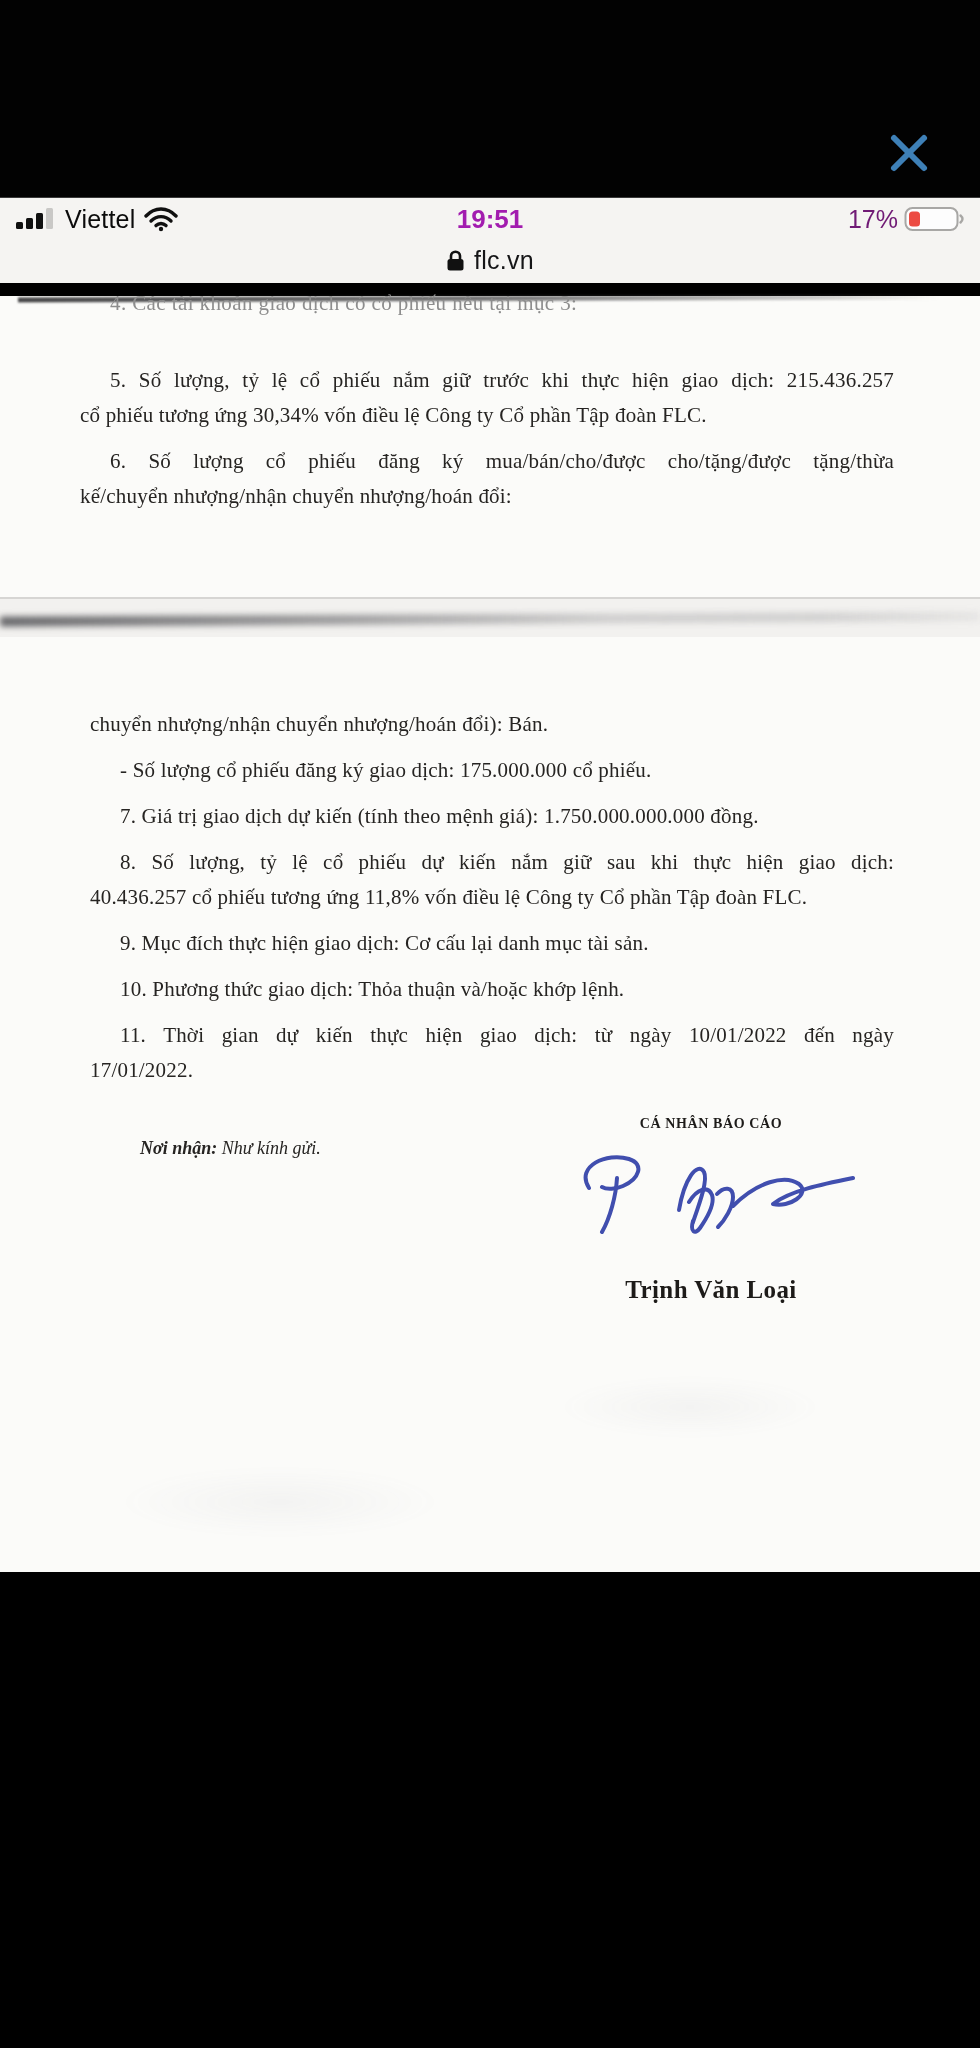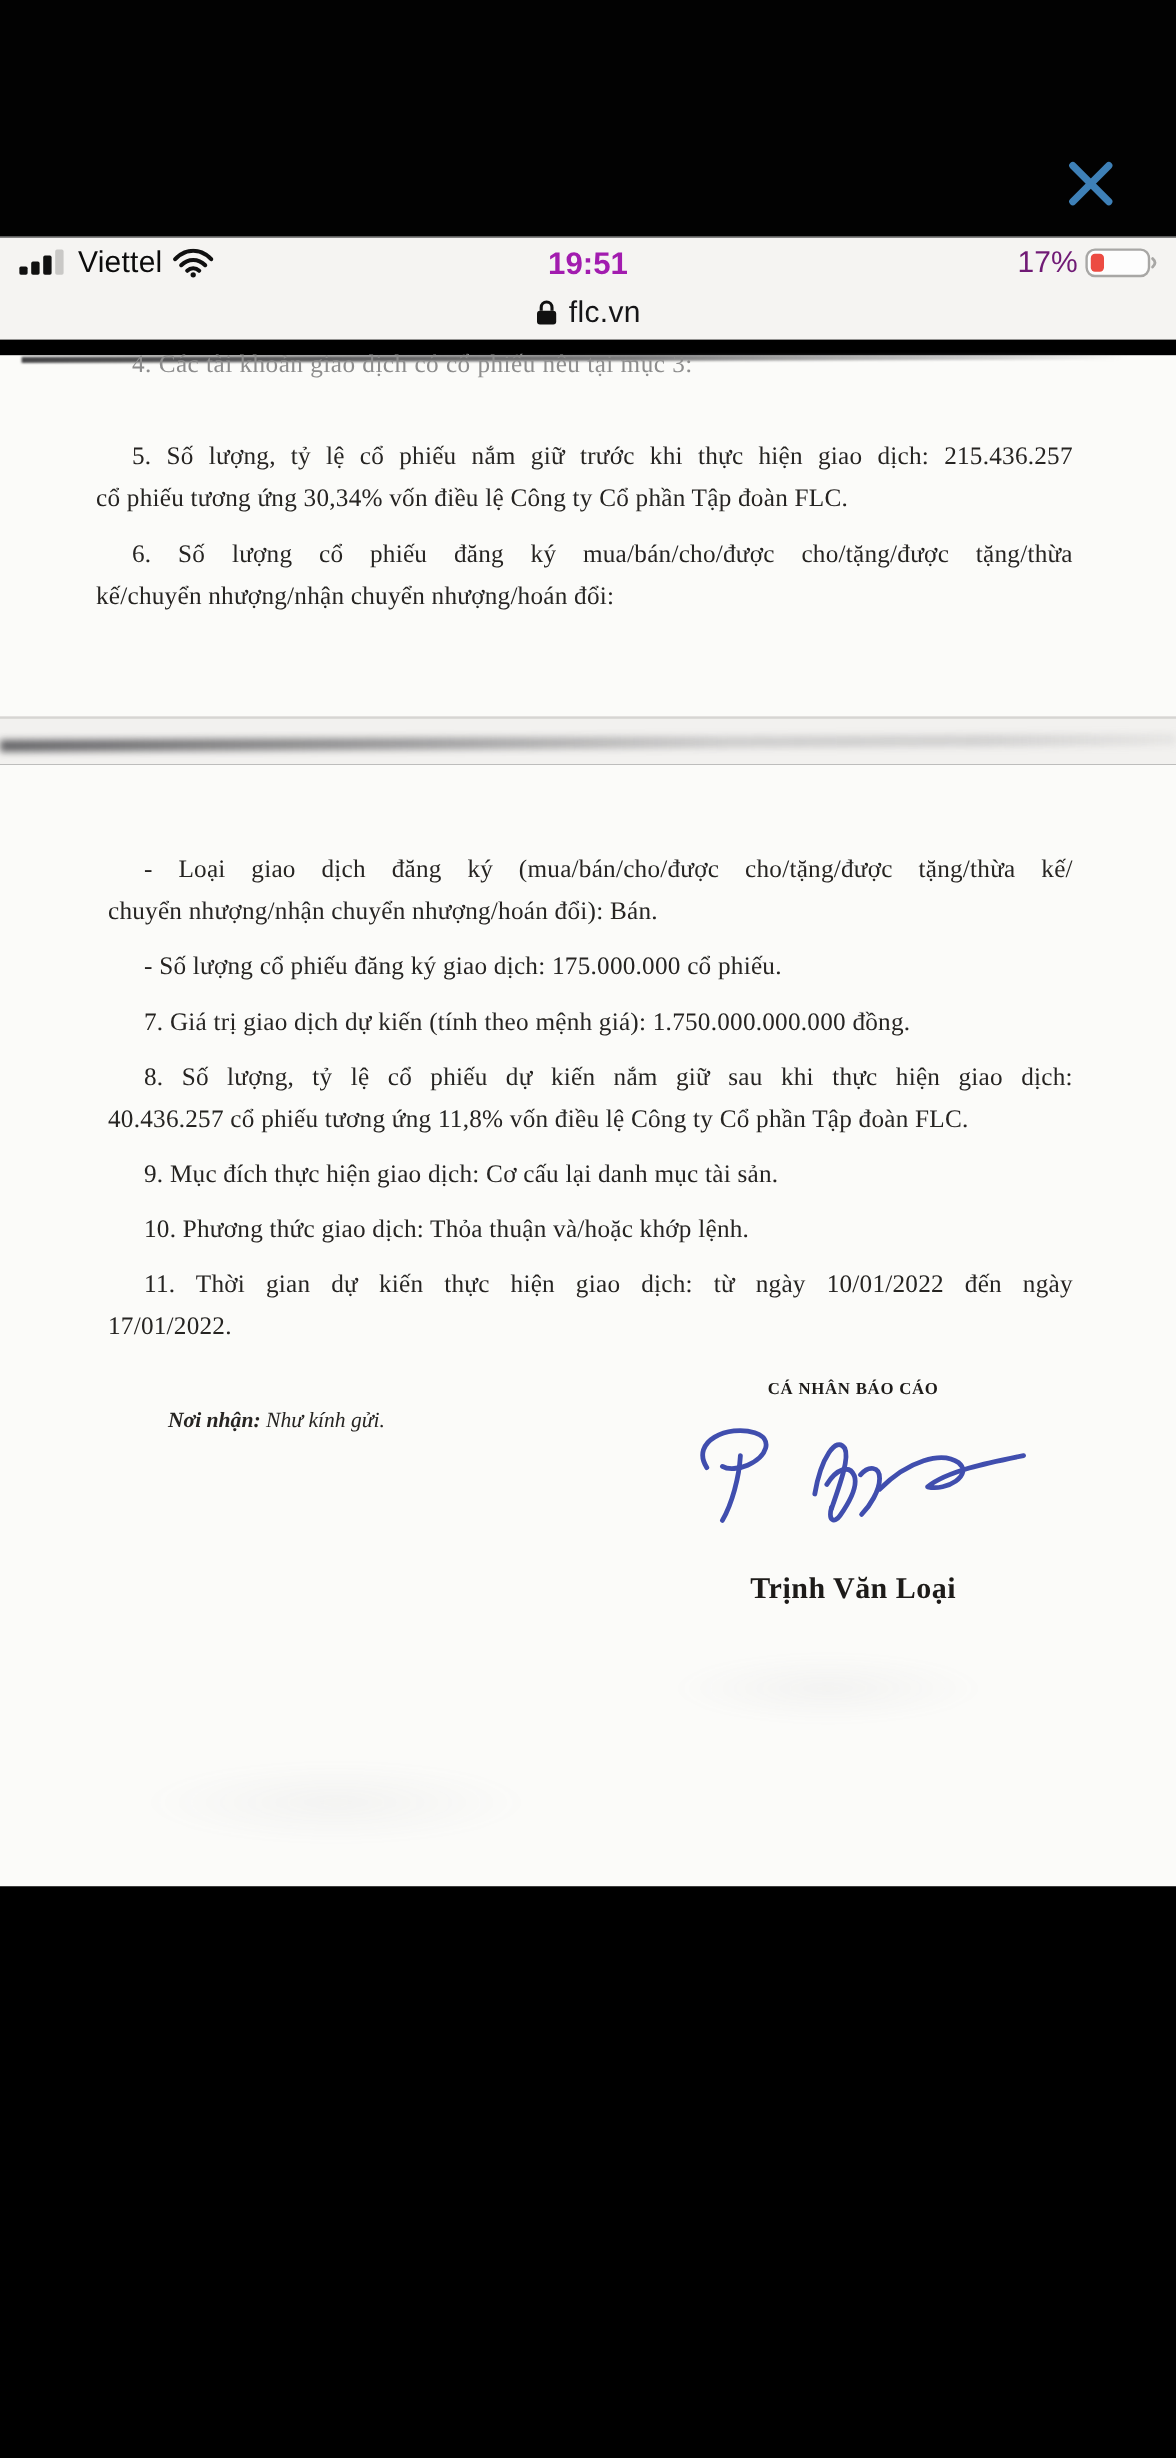--- a/index.html
+++ b/index.html
@@ -119,21 +119,20 @@
     </div>
   </div>
 
   <div class="page-gap">
     <div class="hairline"></div>
     <div class="shadow"></div>
   </div>
 
   <div class="page page2">
     <div class="para">
-      <div class="ln first fill">- Loại giao dịch đăng ký (mua/bán/cho/được cho/tặng/được tặng/thừa kế/</div>
       <div class="ln">chuyển nhượng/nhận chuyển nhượng/hoán đổi): Bán.</div>
     </div>
     <div class="para">
       <div class="ln first">- Số lượng cổ phiếu đăng ký giao dịch: 175.000.000 cổ phiếu.</div>
     </div>
     <div class="para">
       <div class="ln first">7. Giá trị giao dịch dự kiến (tính theo mệnh giá): 1.750.000.000.000 đồng.</div>
     </div>
     <div class="para">
       <div class="ln first fill">8. Số lượng, tỷ lệ cổ phiếu dự kiến nắm giữ sau khi thực hiện giao dịch:</div>

